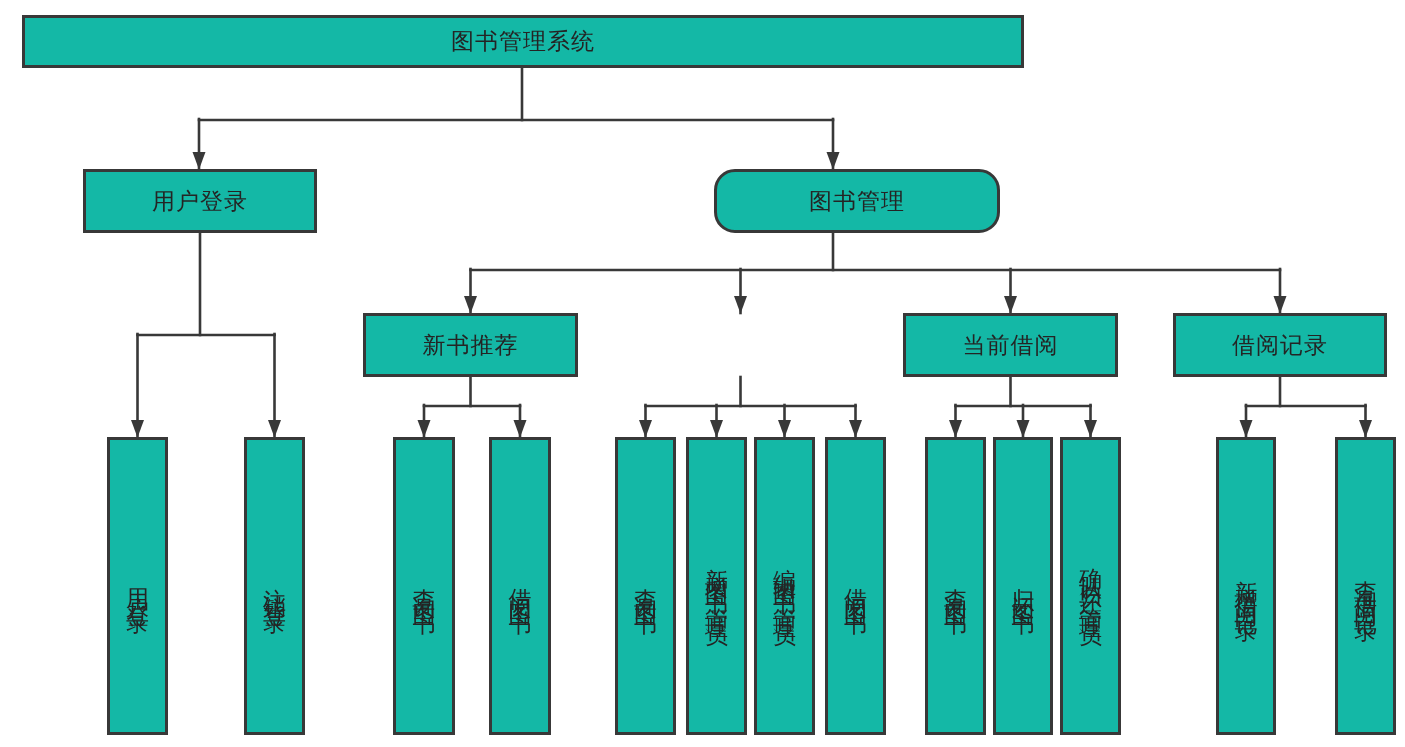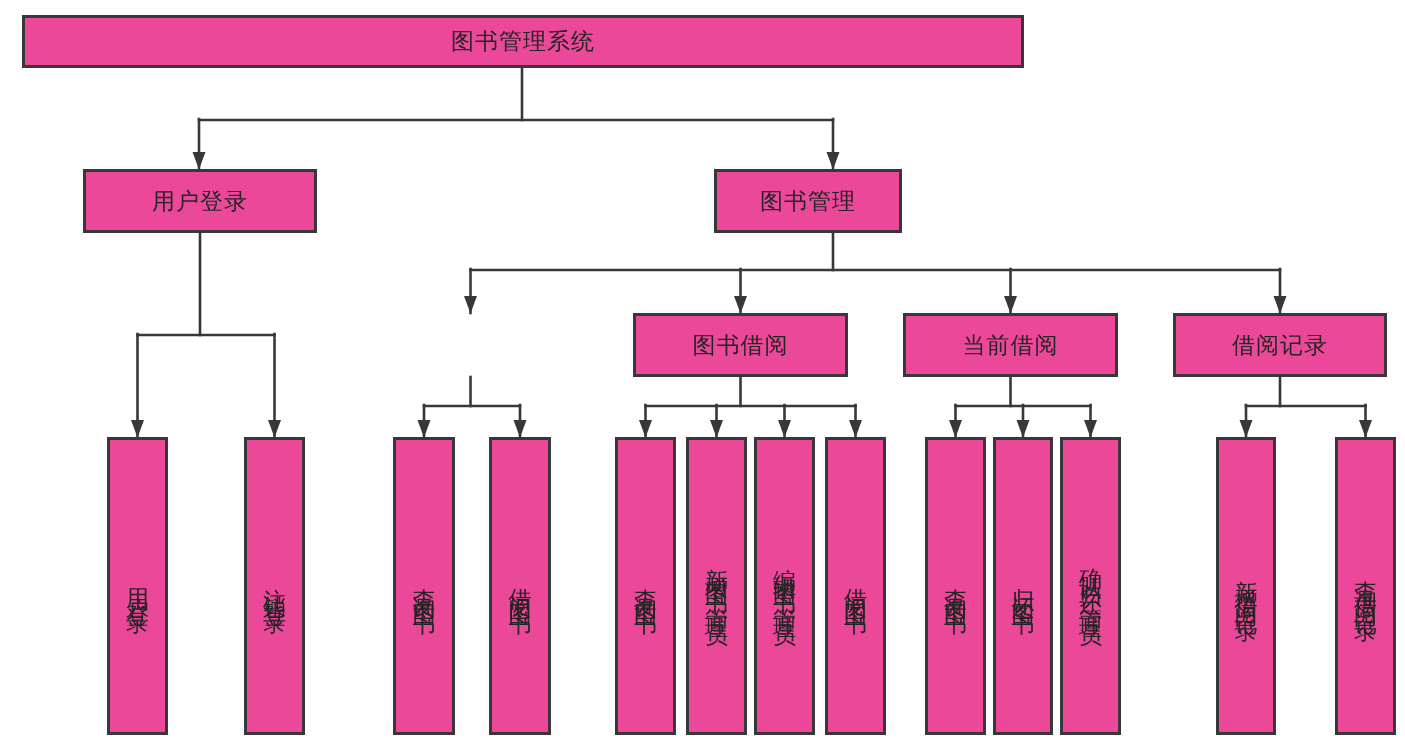--- a/index.html
+++ b/index.html
@@ -18,21 +18,21 @@
   svg.connectors {
     position: absolute;
     left: 0;
     top: 0;
     width: 1405px;
     height: 747px;
   }
   .box {
     position: absolute;
     box-sizing: border-box;
-    background: #ec4899;
+    background: #14b8a6;
     border: 3px solid #383838;
     display: flex;
     align-items: center;
     justify-content: center;
     color: #242424;
     overflow: hidden;
   }
   .hlabel {
     font-size: 23px;
     letter-spacing: 1px;
@@ -125,26 +125,26 @@
     </g>
   </svg>
 
   <div class="box" style="left:22px; top:15px; width:1002px; height:53px;">
     <span class="hlabel">图书管理系统</span>
   </div>
 
   <div class="box" style="left:83px; top:169px; width:234px; height:64px;">
     <span class="hlabel">用户登录</span>
   </div>
-  <div class="box" style="left:714px; top:169px; width:188px; height:64px;">
+  <div class="box" style="left:714px; top:169px; width:286px; height:64px;border-radius:21px;">
     <span class="hlabel">图书管理</span>
   </div>
 
-  <div class="box" style="left:633px; top:313px; width:215px; height:64px;">
-    <span class="hlabel">图书借阅</span>
+  <div class="box" style="left:363px; top:313px; width:215px; height:64px;">
+    <span class="hlabel">新书推荐</span>
   </div>
   <div class="box" style="left:903px; top:313px; width:215px; height:64px;justify-content:center;">
     <span class="hlabel">当前借阅</span>
   </div>
   <div class="box" style="left:1173px; top:313px; width:214px; height:64px;">
     <span class="hlabel">借阅记录</span>
   </div>
 
   <div class="box leaf" style="left:107px; top:437px; width:61px; height:298px;">
     <span class="vlabel">用户登录</span>

